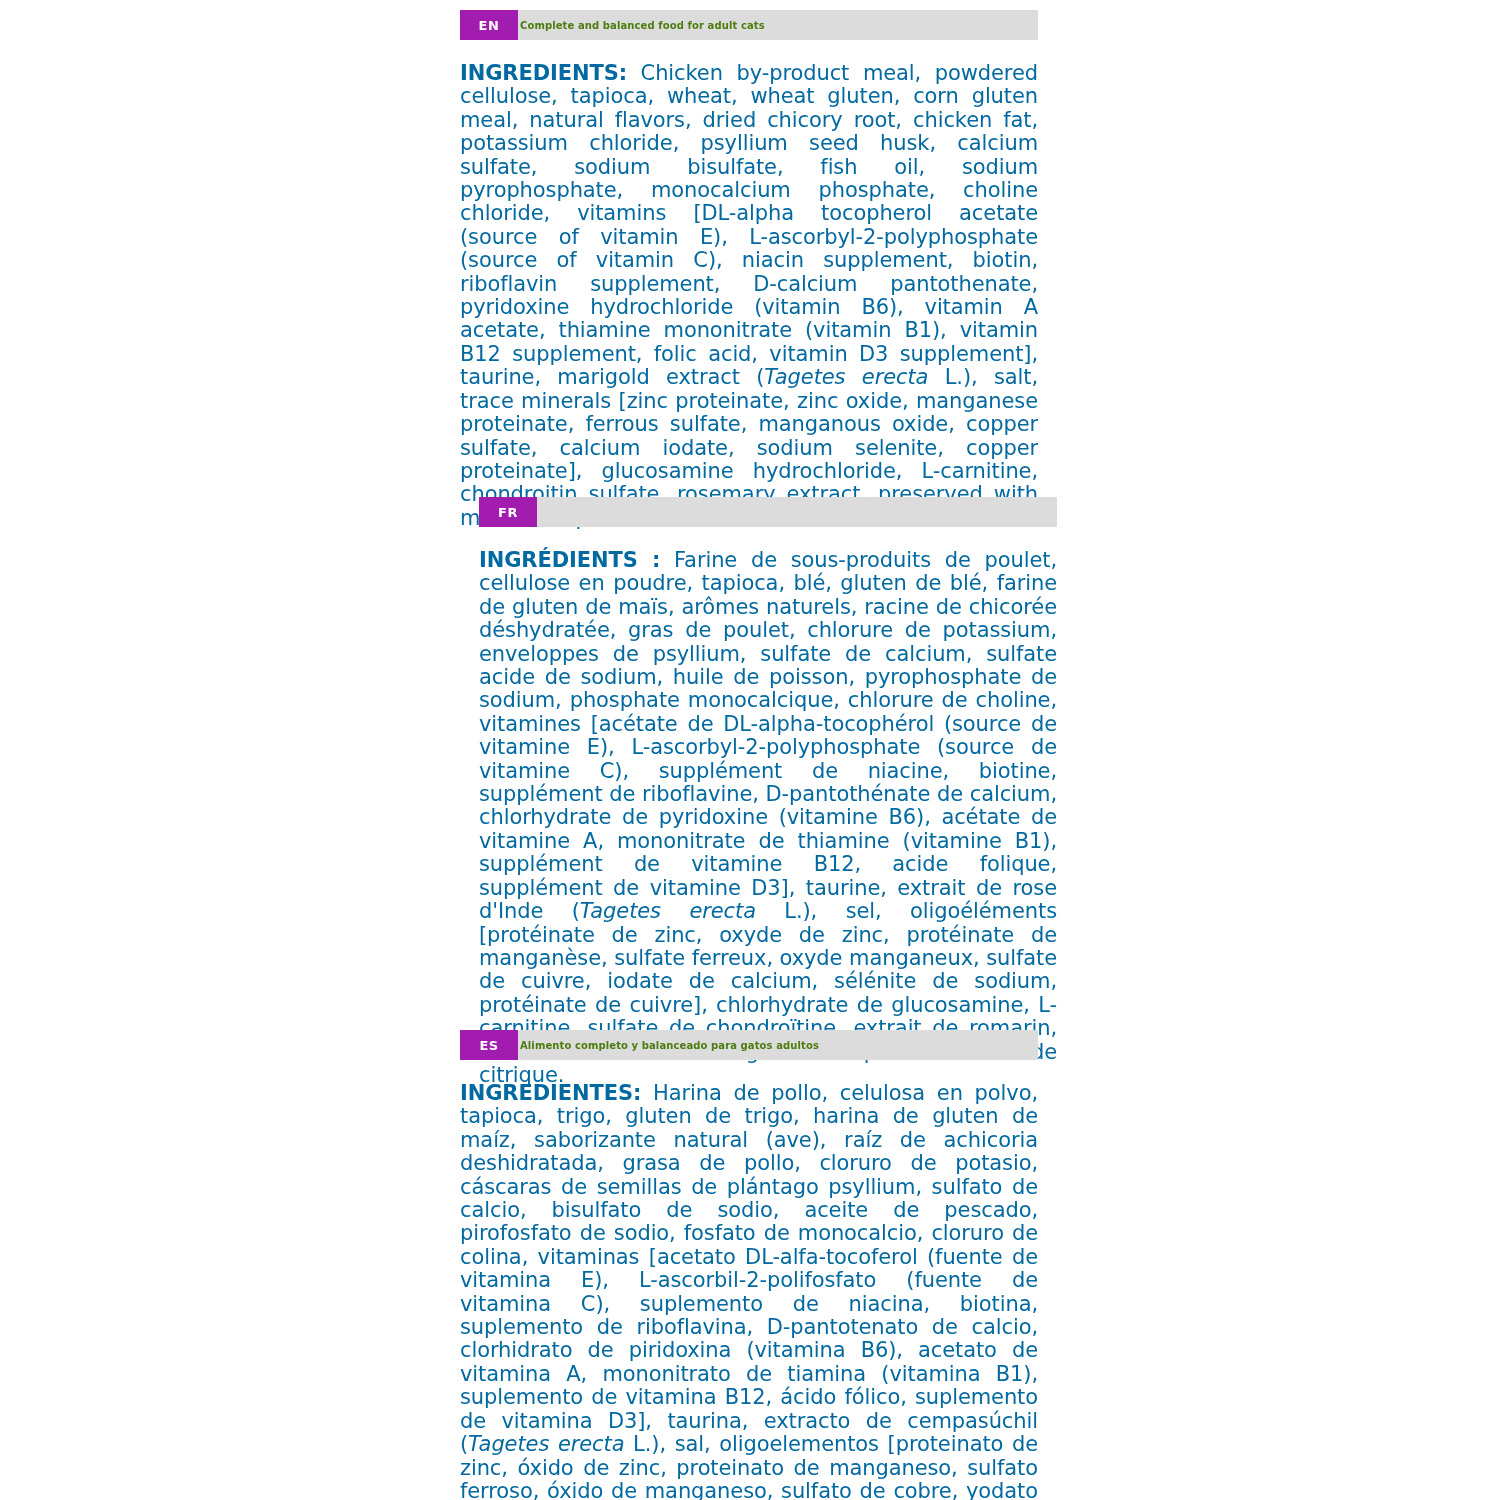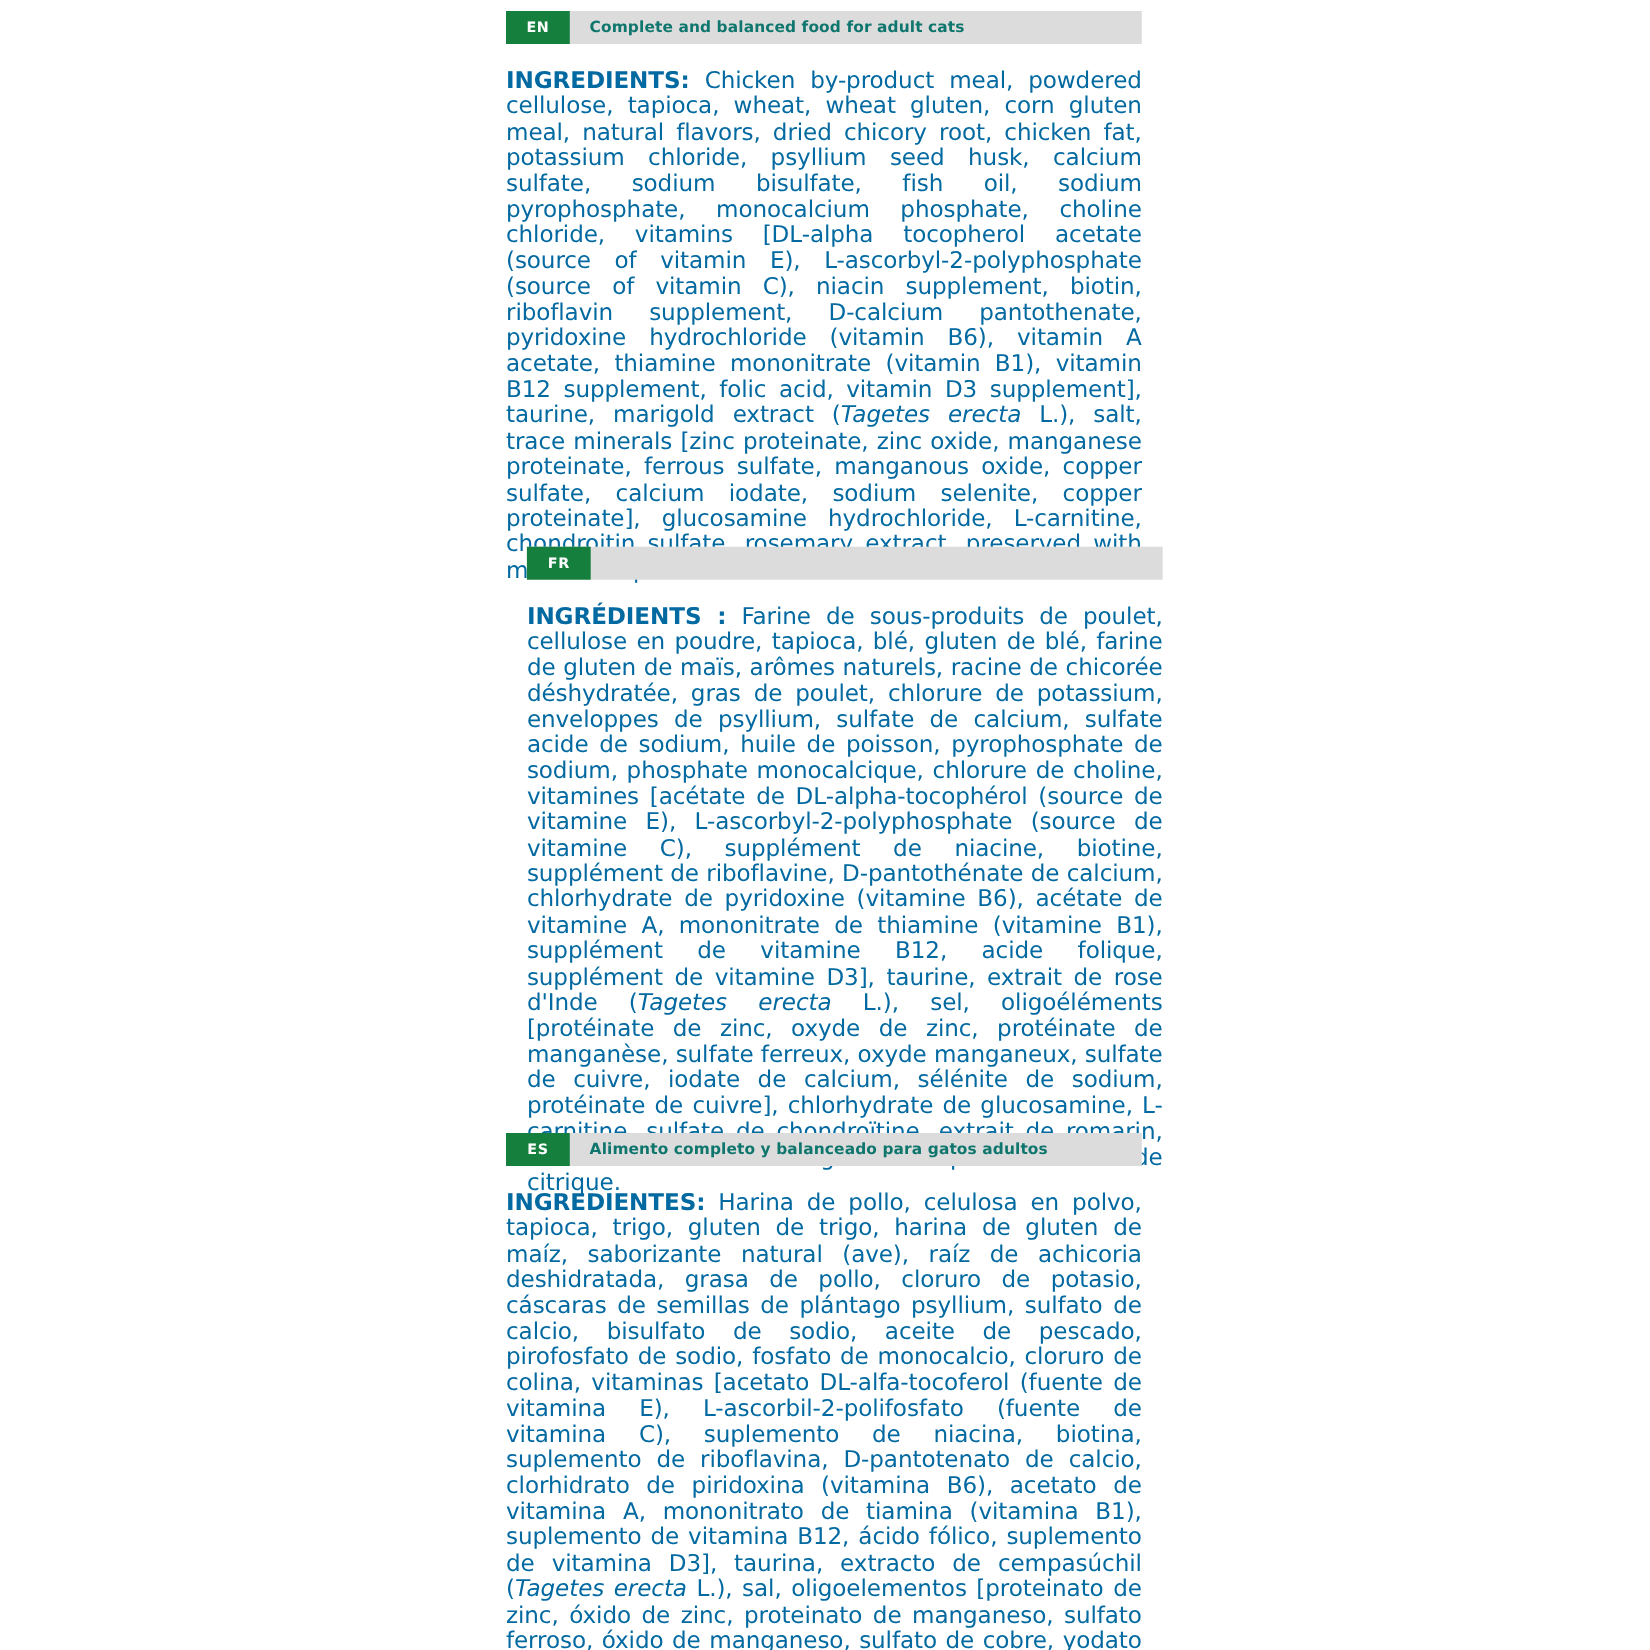--- a/index.html
+++ b/index.html
@@ -25,39 +25,39 @@
     width: 578px;
   }
   .lang-bar {
     display: flex;
     align-items: stretch;
     background: #dcdcdc;
     height: 30px;
     margin-bottom: 0;
   }
   .lang-tag {
-    background: #15803d;
+    background: #a21caf;
     color: #ffffff;
     font-size: 13px;
     font-weight: bold;
     letter-spacing: 0.5px;
     width: 58px;
     display: flex;
     align-items: center;
     justify-content: center;
     font-family: "DejaVu Sans", sans-serif;
   }
   .lang-title {
     flex: 1;
     display: flex;
     align-items: center;
-    padding-left: 18px;
-    font-size: 14px;
+    padding-left: 2px;
+    font-size: 10px;
     font-weight: bold;
-    color: #0f766e;
+    color: #4d7c0f;
     letter-spacing: 0.1px;
   }
   .body-text {
     margin-top: 22px;
     font-size: 21px;
     line-height: 23.4px;
     text-align: justify;
     text-justify: inter-word;
     color: #0369a1;
     letter-spacing: -0.1px;

